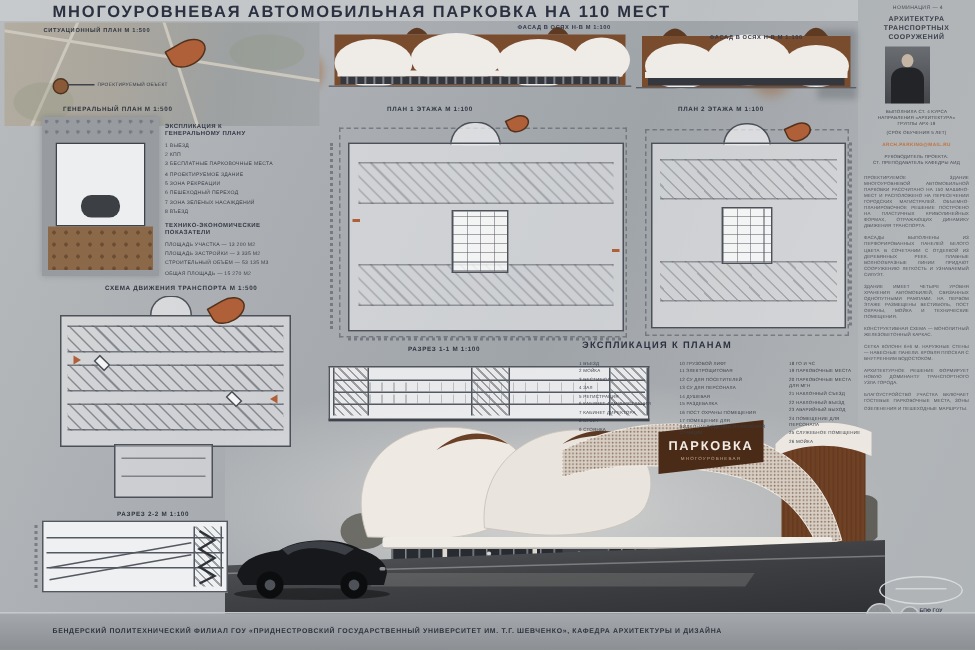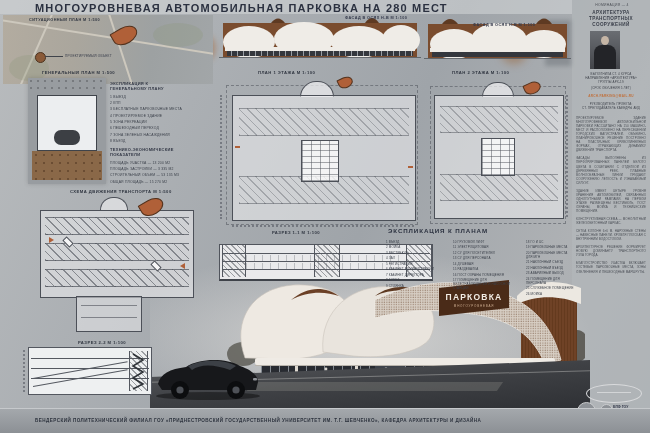--- a/index.html
+++ b/index.html
@@ -405,16 +405,16 @@
   <div class="abs oval"></div>
   <div class="abs seal" style="left:577px;top:402px;width:17px;height:17px;"></div>
   <div class="abs seal" style="left:600px;top:404px;width:11px;height:11px;"></div>
   <div class="abs logo-txt1">БПФ ГОУ</div>
   <div class="abs logo-txt2">«ПГУ ИМ. Т.Г. ШЕВЧЕНКО»</div>
 
   <div class="abs footer">
     <div class="caption">БЕНДЕРСКИЙ ПОЛИТЕХНИЧЕСКИЙ ФИЛИАЛ ГОУ «ПРИДНЕСТРОВСКИЙ ГОСУДАРСТВЕННЫЙ УНИВЕРСИТЕТ ИМ. Т.Г. ШЕВЧЕНКО», КАФЕДРА АРХИТЕКТУРЫ И ДИЗАЙНА</div>
   </div>
 
-  <div class="abs title">МНОГОУРОВНЕВАЯ АВТОМОБИЛЬНАЯ ПАРКОВКА НА 280  МЕСТ</div>
+  <div class="abs title">МНОГОУРОВНЕВАЯ АВТОМОБИЛЬНАЯ ПАРКОВКА НА 110  МЕСТ</div>
   <div class="abs nomination">НОМИНАЦИЯ — 4</div>
 
 </div>
 
 </body></html>

